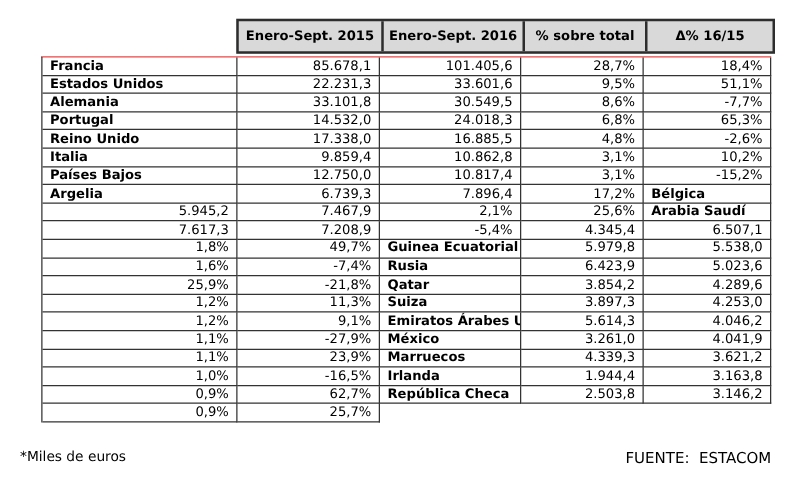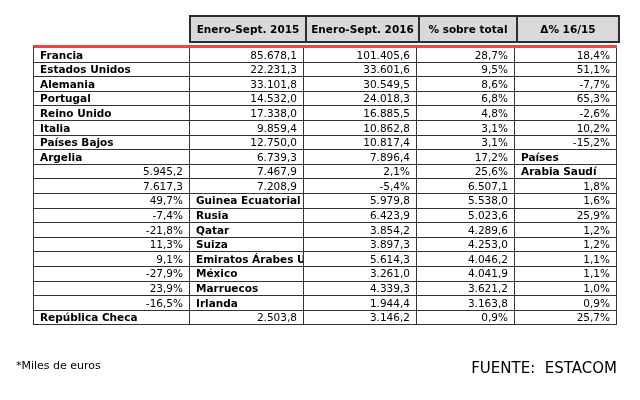--- a/index.html
+++ b/index.html
@@ -30,21 +30,21 @@
     letter-spacing: 0px;
   }
   .hdr .hcell:first-child { border-left: none; }
 
   
   .tbl {
     position: absolute; left: 33px; top: 45px;
     display: grid;
     grid-template-columns: 156px 114px 113px 98px 102px;
     grid-auto-rows: 14.6px;
-    border-top: 3px solid #ef4444;
+    border-top: 1px solid #ef4444;
     border-left: 1px solid #333;
     background: #fff;
   }
   .tbl .cell {
     border-right: 1px solid #333;
     border-bottom: 1px solid #333;
     display: flex; align-items: center;
     font-size: 10.5px;
     white-space: nowrap; overflow: hidden;
     line-height: 1;
@@ -52,21 +52,21 @@
   .tbl .country { font-weight: bold; padding-left: 6px; justify-content: flex-start; }
   .tbl .num { justify-content: flex-end; padding-right: 6px; font-weight: normal; }
 
   
   .footnote {
     position: absolute; left: 16px; top: 359px;
     font-size: 11px; white-space: pre;
   }
   .source {
     position: absolute; right: 23px; top: 359px;
-    font-size: 15px; white-space: pre;
+    font-size: 12px; white-space: pre;
   }
 </style>
 </head>
 <body>
 
 <div class="sheet">
 
   <div class="hdr">
     <div class="hcell">Enero-Sept. 2015</div>
     <div class="hcell">Enero-Sept. 2016</div>
@@ -107,29 +107,30 @@
       <div class="cell num">10,2%</div>
       <div class="cell country">Países Bajos</div>
       <div class="cell num">12.750,0</div>
       <div class="cell num">10.817,4</div>
       <div class="cell num">3,1%</div>
       <div class="cell num">-15,2%</div>
       <div class="cell country">Argelia</div>
       <div class="cell num">6.739,3</div>
       <div class="cell num">7.896,4</div>
       <div class="cell num">17,2%</div>
-      <div class="cell country">Países</div>
+      <div class="cell country">Bélgica</div>
       <div class="cell num">5.945,2</div>
       <div class="cell num">7.467,9</div>
       <div class="cell num">2,1%</div>
       <div class="cell num">25,6%</div>
       <div class="cell country">Arabia Saudí</div>
       <div class="cell num">7.617,3</div>
       <div class="cell num">7.208,9</div>
       <div class="cell num">-5,4%</div>
+      <div class="cell num">4.345,4</div>
       <div class="cell num">6.507,1</div>
       <div class="cell num">1,8%</div>
       <div class="cell num">49,7%</div>
       <div class="cell country">Guinea Ecuatorial</div>
       <div class="cell num">5.979,8</div>
       <div class="cell num">5.538,0</div>
       <div class="cell num">1,6%</div>
       <div class="cell num">-7,4%</div>
       <div class="cell country">Rusia</div>
       <div class="cell num">6.423,9</div>
@@ -158,20 +159,21 @@
       <div class="cell num">23,9%</div>
       <div class="cell country">Marruecos</div>
       <div class="cell num">4.339,3</div>
       <div class="cell num">3.621,2</div>
       <div class="cell num">1,0%</div>
       <div class="cell num">-16,5%</div>
       <div class="cell country">Irlanda</div>
       <div class="cell num">1.944,4</div>
       <div class="cell num">3.163,8</div>
       <div class="cell num">0,9%</div>
+      <div class="cell num">62,7%</div>
       <div class="cell country">República Checa</div>
       <div class="cell num">2.503,8</div>
       <div class="cell num">3.146,2</div>
       <div class="cell num">0,9%</div>
       <div class="cell num">25,7%</div>
     </div>
 
   <div class="footnote">*Miles de euros</div>
   <div class="source">FUENTE:  ESTACOM</div>
 

